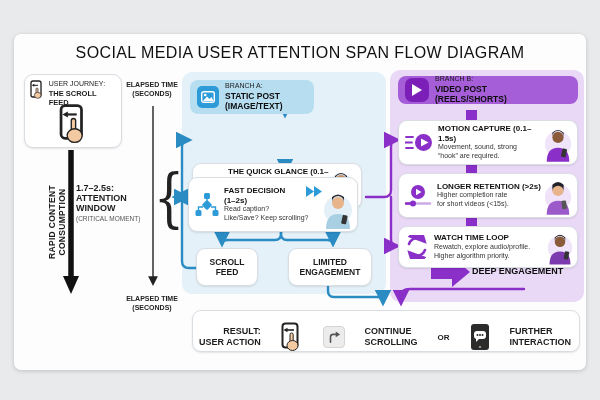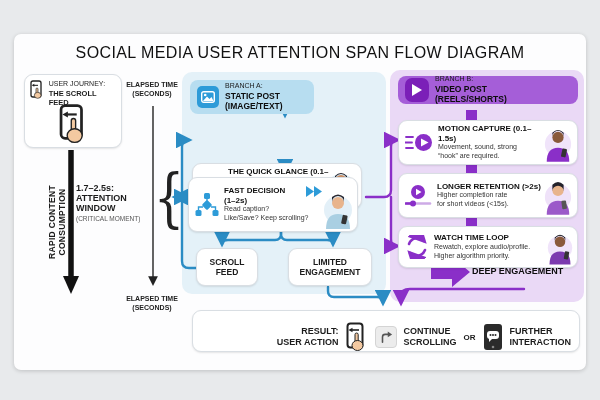--- a/index.html
+++ b/index.html
@@ -22,21 +22,21 @@
   .iconchip{flex:0 0 auto;display:flex;align-items:center;justify-content:center;border-radius:5px;}
   .vlabel{position:absolute;left:-8px;top:212px;width:130px;text-align:center;font-size:8.5px;font-weight:800;letter-spacing:.3px;transform:rotate(-90deg);}
   .axis-label{position:absolute;font-size:7px;font-weight:700;text-align:center;line-height:1.3;color:#222;}
   .attn{position:absolute;left:76px;top:183px;width:84px;}
   .attn .t1{font-size:9px;font-weight:800;}
   .attn .t2{font-size:9px;font-weight:800;line-height:1.15;}
   .attn .t3{font-size:6.5px;color:#555;margin-top:1px;}
   .brace{position:absolute;left:150px;top:166px;font-family:"DejaVu Serif",serif;font-size:60px;line-height:64px;color:#222;transform:scale(.8,1.05);}
   .person{position:absolute;top:3px;}
   .deep-label{position:absolute;left:472px;top:266px;font-size:9px;font-weight:800;color:#0d0d0d;}
-  #result-bar{left:192px;top:310px;width:388px;height:42px;display:flex;align-items:center;justify-content:flex-end;gap:7px;padding:12px 8px 0 6px;}
+  #result-bar{left:192px;top:310px;width:388px;height:42px;display:flex;align-items:center;justify-content:space-between;gap:7px;padding:12px 8px 0 6px;}
   .res-text{font-size:9px;font-weight:800;line-height:1.2;}
   .arrow-chip{width:20px;height:20px;background:#ececec;border:1px solid #d4d4d4;border-radius:4px;display:flex;align-items:center;justify-content:center;}
   svg{display:block;}
   #wires{position:absolute;left:0;top:0;}
   .uj-head{display:flex;align-items:flex-start;gap:4px;padding:5px 4px 0 5px;}
   .uj-label{font-size:7px;line-height:1.25;}
   .uj-title{font-size:7.5px;font-weight:800;line-height:1.25;}
 </style>
 </head>
 <body>

